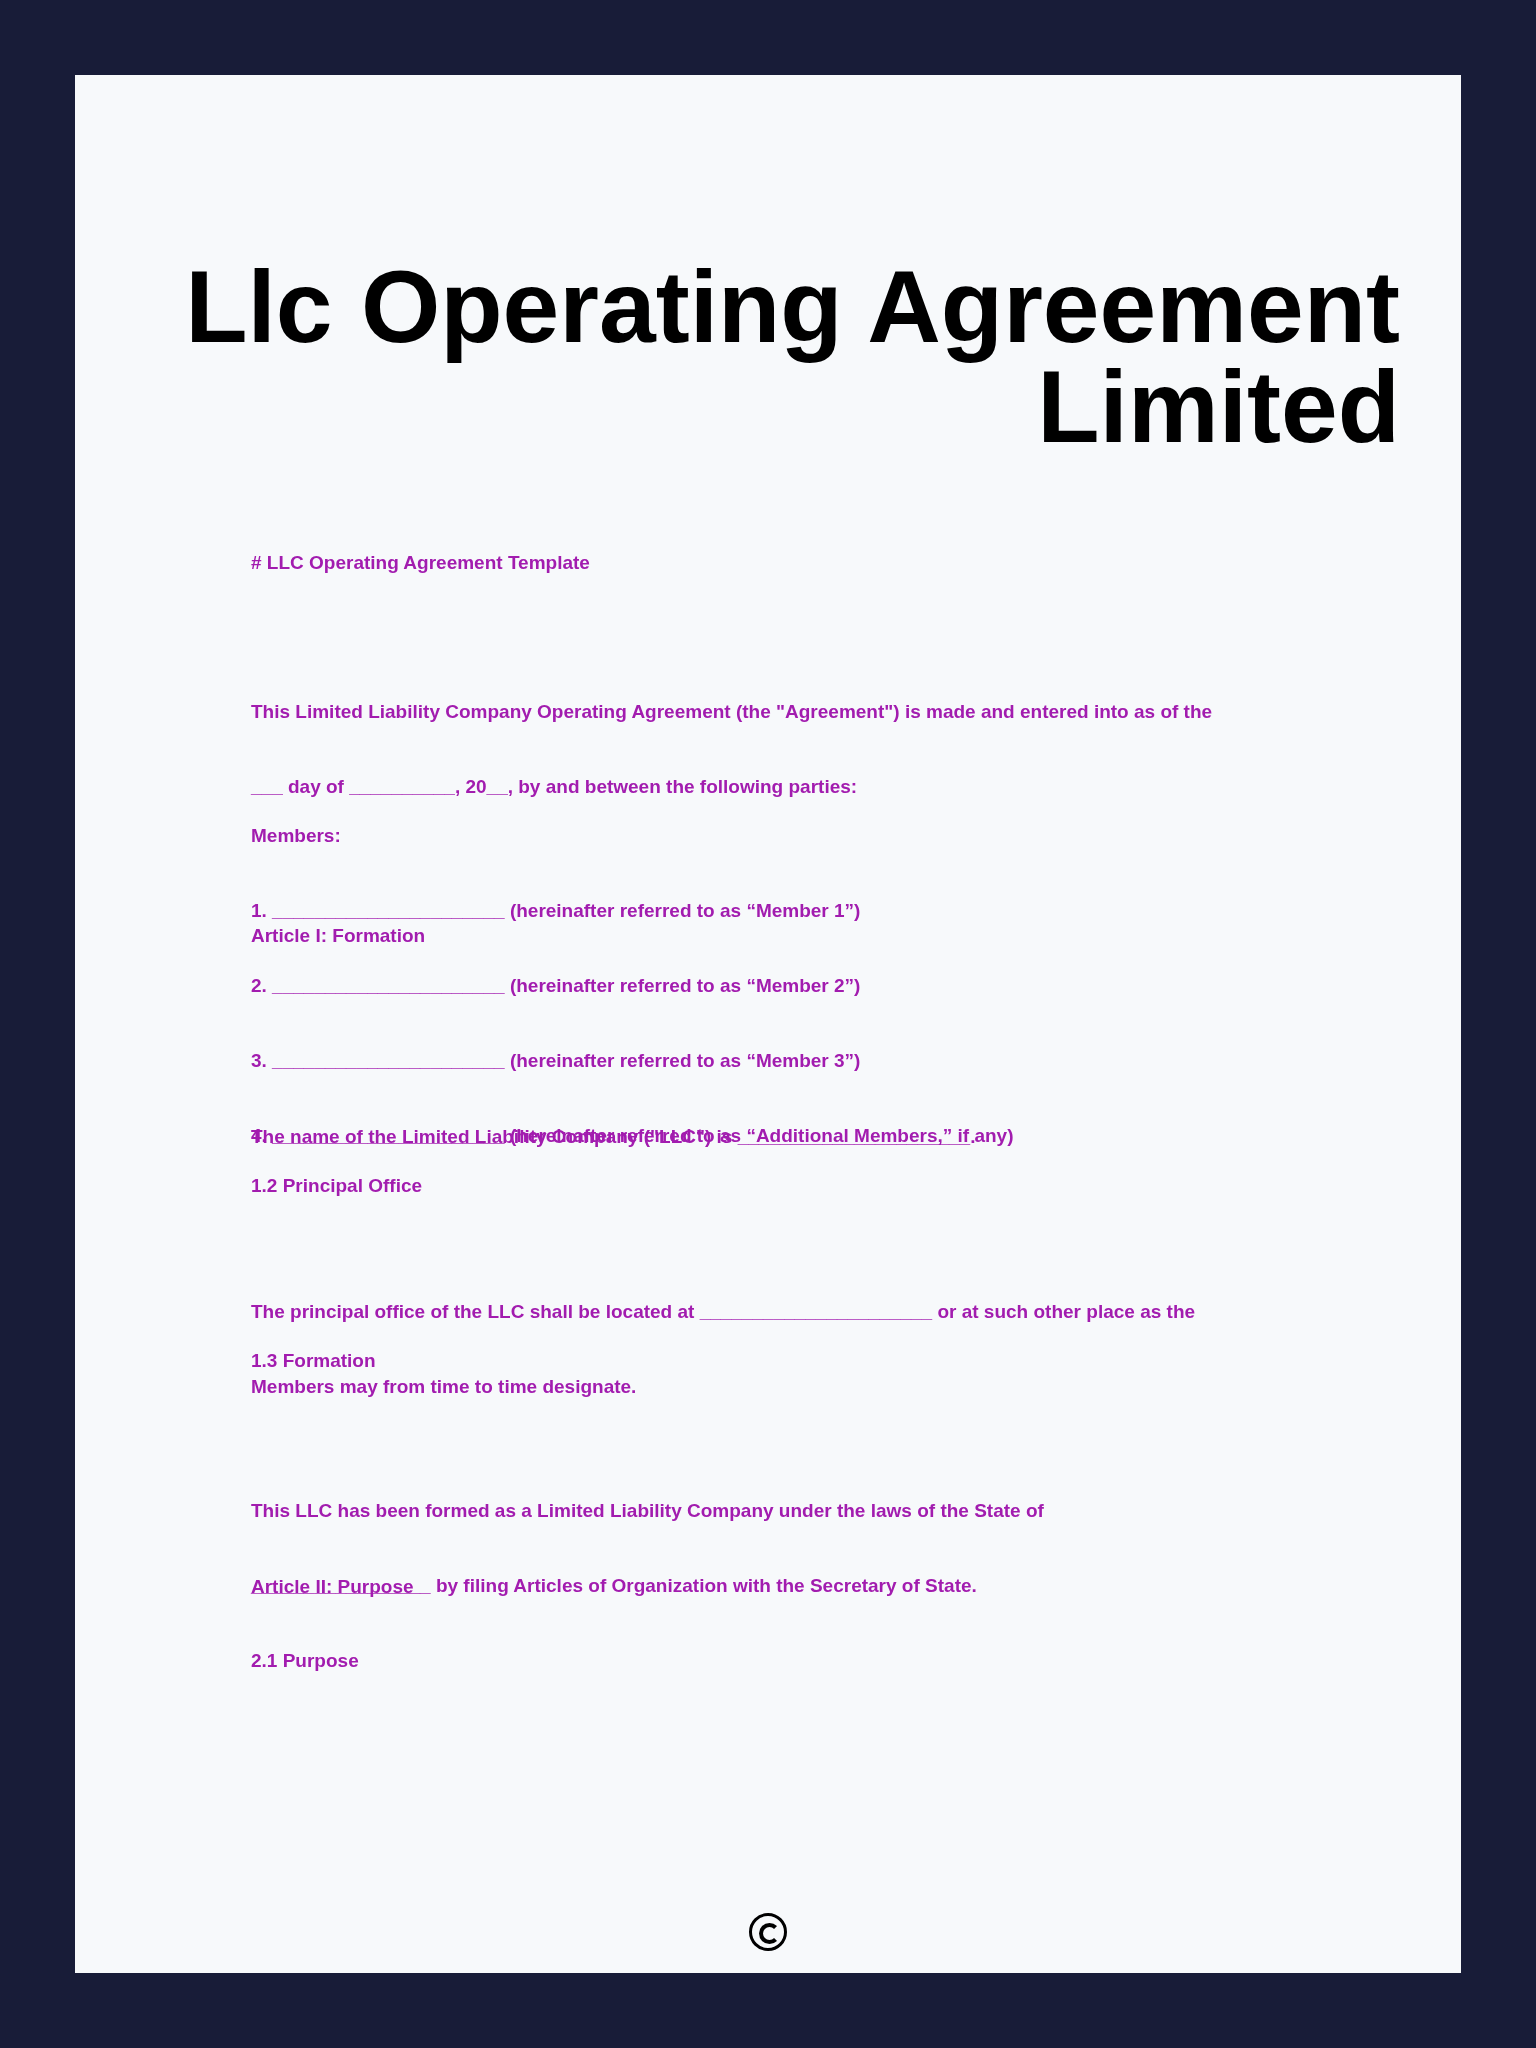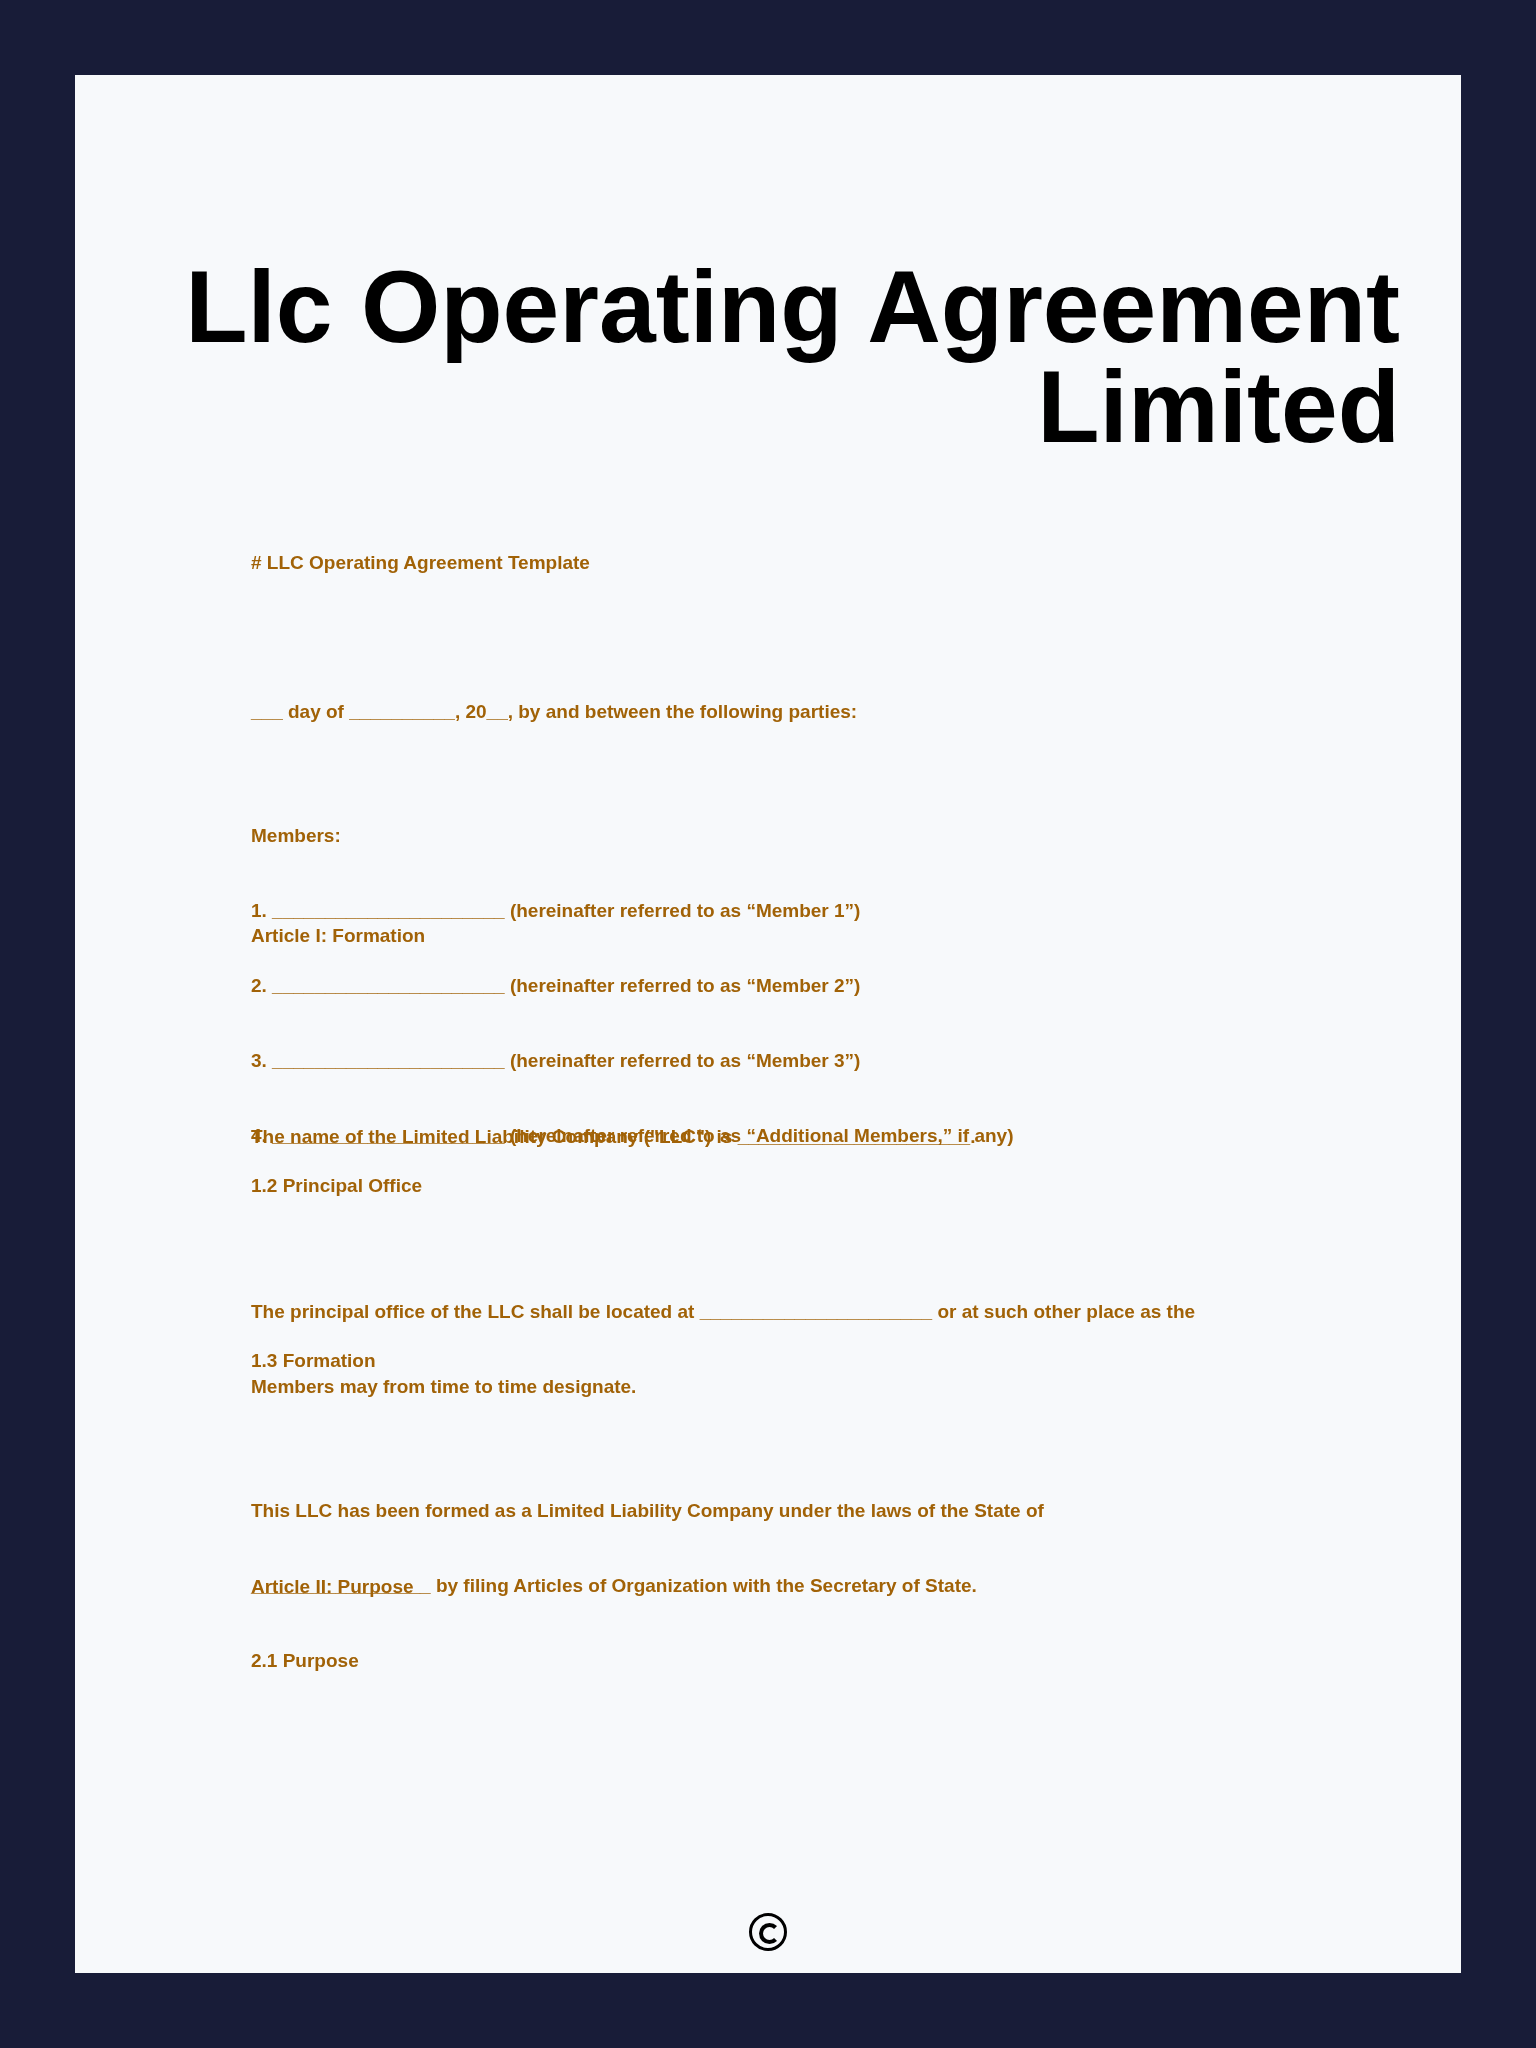--- a/index.html
+++ b/index.html
@@ -36,21 +36,21 @@
       white-space: nowrap;
     }
     .title span { display: block; }
     .blk {
       position: absolute;
       left: 176px;
       width: 1080px;
       font-weight: bold;
       font-size: 19px;
       line-height: 25px;
-      color: #a16207;
+      color: #a21caf;
       white-space: pre;
     }
     .blk .ln { display: block; }
     .copyright {
       position: absolute;
       left: 0;
       width: 1386px;
       top: 1828px;
       text-align: center;
       font-size: 48px;
@@ -87,20 +87,21 @@
 
   <h1 class="title">
     <span>Llc Operating Agreement</span>
     <span>Limited</span>
   </h1>
 
   <div class="blk" style="top:475px"># LLC Operating Agreement Template</div>
 
 
   <div class="blk" style="top:574px">
+    <span class="ln">This Limited Liability Company Operating Agreement (the "Agreement") is made and entered into as of the</span>
     <span class="ln">___ day of __________, 20__, by and between the following parties:</span>
   </div>
 
   <div class="blk" style="top:698px">
     <span class="ln">Members:</span>
     <span class="ln">1. ______________________ (hereinafter referred to as “Member 1”)</span>
     <span class="ln">2. ______________________ (hereinafter referred to as “Member 2”)</span>
     <span class="ln">3. ______________________ (hereinafter referred to as “Member 3”)</span>
     <span class="ln">4. ______________________ (hereinafter referred to as “Additional Members,” if any)</span>
   </div>

